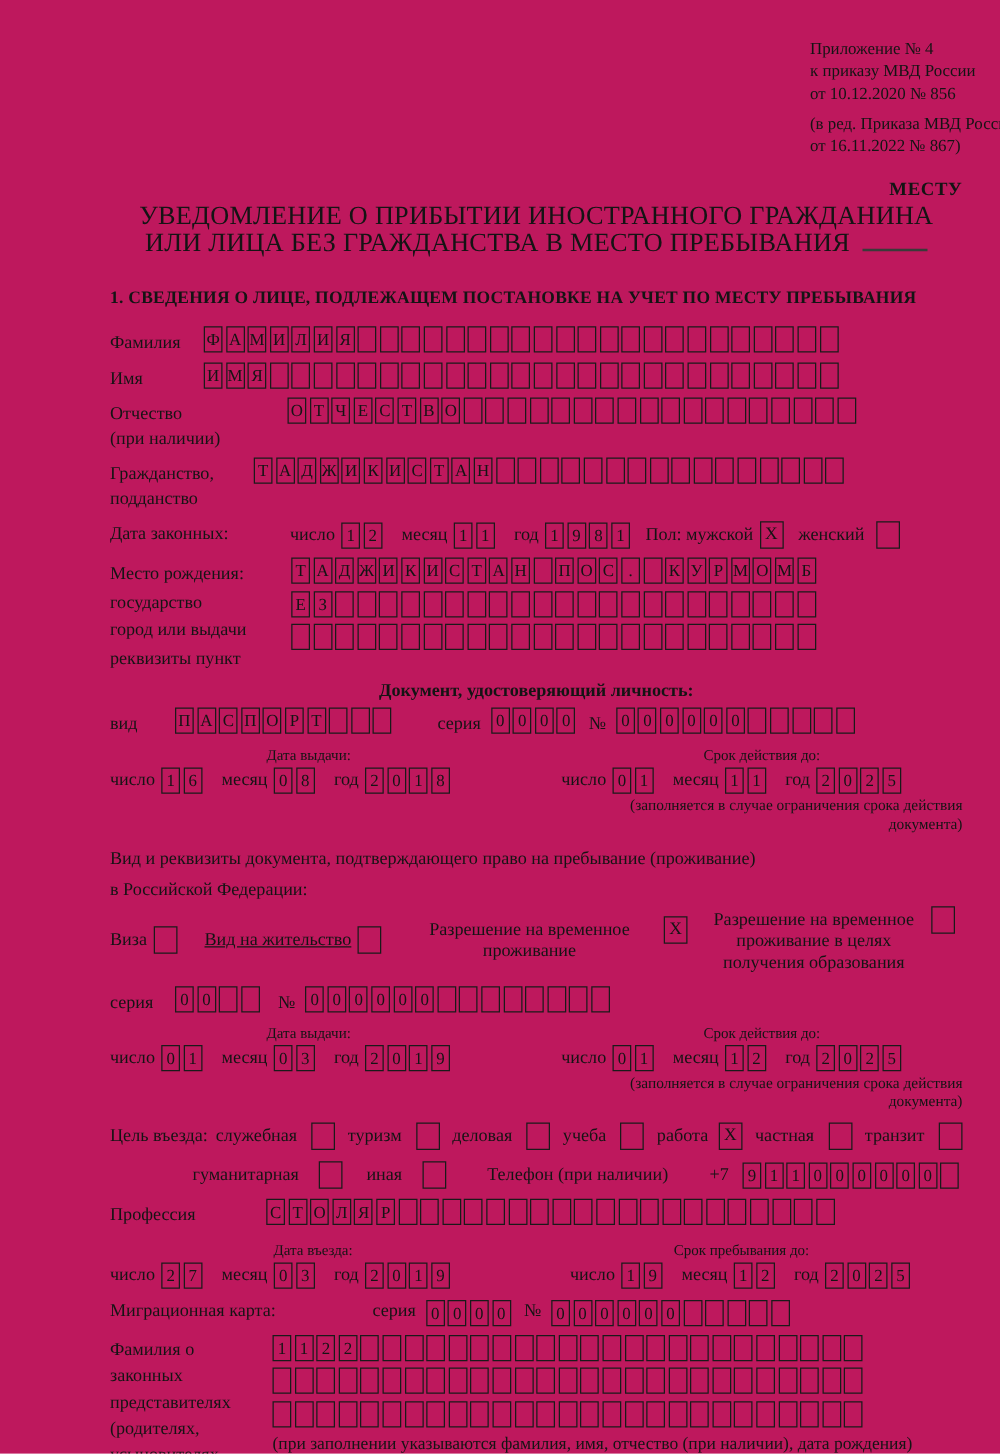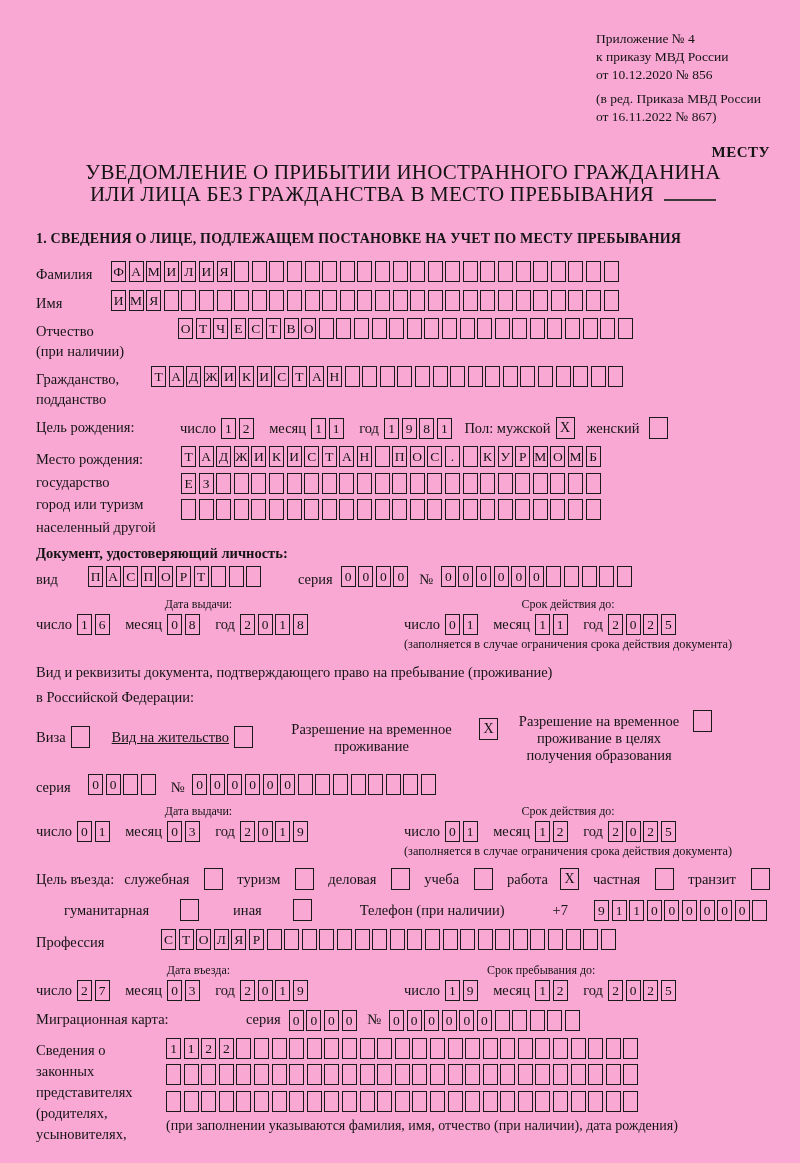--- a/index.html
+++ b/index.html
@@ -1,18 +1,18 @@
 <!DOCTYPE html>
 <html><head>
 <meta charset="utf-8">
 <style>
   * { margin:0; padding:0; box-sizing:border-box; }
   html,body { background:#ffffff; }
   body { width:800px; font-family:"Liberation Serif","DejaVu Serif",serif; color:#141414; }
-  .page { width:800px; height:1163px; background:#f9a8d4; padding:30px 30px 0 36px; overflow:hidden; position:relative; }
+  .page { width:800px; height:1163px; background:#be185d; padding:30px 30px 0 88px; overflow:hidden; position:relative; }
 
   
   .appendix { margin-left:560px; width:210px; font-size:13.5px; line-height:18px; }
   .edition  { margin-left:560px; width:210px; font-size:13.5px; line-height:18px; margin-top:6px; }
   .forma { text-align:right; font-weight:bold; font-size:15px; letter-spacing:.5px; margin-top:18px; }
 
   .title { text-align:center; font-weight:normal; font-size:21px; line-height:22px; letter-spacing:.2px; }
   .blank-line { display:inline-block; width:52px; border-bottom:2.2px solid #3a3a3a; height:13px; margin-left:10px; }
   .sec-heading { font-weight:bold; font-size:14px; margin-top:26px; letter-spacing:.2px; }
 
@@ -20,21 +20,21 @@
   .frow { display:flex; align-items:flex-start; margin-top:5px; }
   .flabel { font-size:14.5px; line-height:19.5px; padding-top:4px; flex:0 0 auto; }
   .lblock { font-size:14.5px; line-height:19.5px; padding-top:4px; flex:0 0 auto; }
   .boxes { display:inline-flex; flex:0 0 auto; }
   .cell { flex:0 0 auto; width:15px; height:21px; border:1.8px solid #1a1a1a; margin-right:2.6px;
           display:inline-flex; align-items:center; justify-content:center; font-size:13.5px; padding-top:1px; }
   .chk { flex:0 0 auto; width:19px; height:22px; border:1.8px solid #1a1a1a; display:inline-flex;
          align-items:center; justify-content:center; font-size:14px; margin-left:5px; }
   .stack > .boxes { margin-bottom:5.5px; display:flex; }
 
-  .doc-heading { text-align:left; font-weight:bold; font-size:14.5px; margin-top:7px; }
+  .doc-heading { text-align:center; font-weight:bold; font-size:14.5px; margin-top:7px; }
 
   
   .dates-pair { display:flex; margin-top:7px; }
   .date-block { }
   .date-heading { text-align:center; font-size:12px; }
   .date-line { display:flex; align-items:center; margin-top:2px; }
   .dlbl { font-size:14.5px; margin-right:5px; }
   .dlbl.next { margin-left:13px; }
   .date-foot { font-size:12.3px; margin-top:2px; text-align:right; }
 
@@ -210,21 +210,21 @@
         <span class="cell"></span>
         <span class="cell"></span>
         <span class="cell"></span>
         <span class="cell"></span>
         <span class="cell"></span>
         <span class="cell"></span>
       </span>
   </div>
 
   <div class="frow" style="align-items:center;margin-top:8px">
-    <span class="flabel" style="width:122px;padding-top:0">Цель рождения:</span>
+    <span class="flabel" style="width:122px;padding-top:0">Дата законных:</span>
     <span class="dlbl" style="margin-left:22px">число</span>
     <span class="boxes">
         <span class="cell">1</span>
         <span class="cell">2</span>
       </span>
     <span class="dlbl next">месяц</span>
     <span class="boxes">
         <span class="cell">1</span>
         <span class="cell">1</span>
       </span>
@@ -238,22 +238,22 @@
     <span class="dlbl" style="margin-left:10px">Пол: мужской</span>
     <span class="chk" style="margin-left:0">X</span>
     <span class="dlbl" style="margin-left:12px">женский</span>
     <span class="chk" style="margin-left:4px"></span>
   </div>
 
   <div class="frow" style="margin-top:7px">
     <span class="lblock" style="width:145px;line-height:22.5px;padding-top:2px">
       <span style="display:block">Место рождения:</span>
       <span style="display:block">государство</span>
-      <span style="display:block">город или туризм</span>
-      <span style="display:block">населенный другой</span>
+      <span style="display:block">город или выдачи</span>
+      <span style="display:block">реквизиты пункт</span>
     </span>
     <span class="stack">
       <span class="boxes">
           <span class="cell">Т</span>
           <span class="cell">А</span>
           <span class="cell">Д</span>
           <span class="cell">Ж</span>
           <span class="cell">И</span>
           <span class="cell">К</span>
           <span class="cell">И</span>
@@ -527,21 +527,21 @@
     <span class="plabel gap8">учеба</span>
     <span class="chk"></span>
     <span class="plabel gap8">работа</span>
     <span class="chk" style="margin-left:2px">X</span>
     <span class="plabel gap8">частная</span>
     <span class="chk"></span>
     <span class="plabel gap8">транзит</span>
     <span class="chk"></span>
   </div>
 
-  <div class="purpose-line" style="margin-left:28px">
+  <div class="purpose-line" style="margin-left:66px">
     <span class="plabel">гуманитарная</span>
     <span class="chk"></span>
     <span class="plabel gap12">иная</span>
     <span class="chk"></span>
     <span class="plabel" style="margin-left:26px">Телефон (при наличии)</span>
     <span class="plabel" style="margin-left:22px">+7</span>
     <span class="boxes">
         <span class="cell">9</span>
         <span class="cell">1</span>
         <span class="cell">1</span>
@@ -654,21 +654,21 @@
         <span class="cell"></span>
         <span class="cell"></span>
         <span class="cell"></span>
         <span class="cell"></span>
         <span class="cell"></span>
       </span>
   </div>
 
   <div class="frow" style="margin-top:7px">
     <span class="lblock" style="width:130px;line-height:21px;padding-top:2px">
-      <span style="display:block">Сведения о</span>
+      <span style="display:block">Фамилия о</span>
       <span style="display:block">законных</span>
       <span style="display:block">представителях</span>
       <span style="display:block">(родителях,</span>
       <span style="display:block">усыновителях,</span>
 
     </span>
     <span class="stack">
       <span class="boxes">
           <span class="cell">1</span>
           <span class="cell">1</span>

